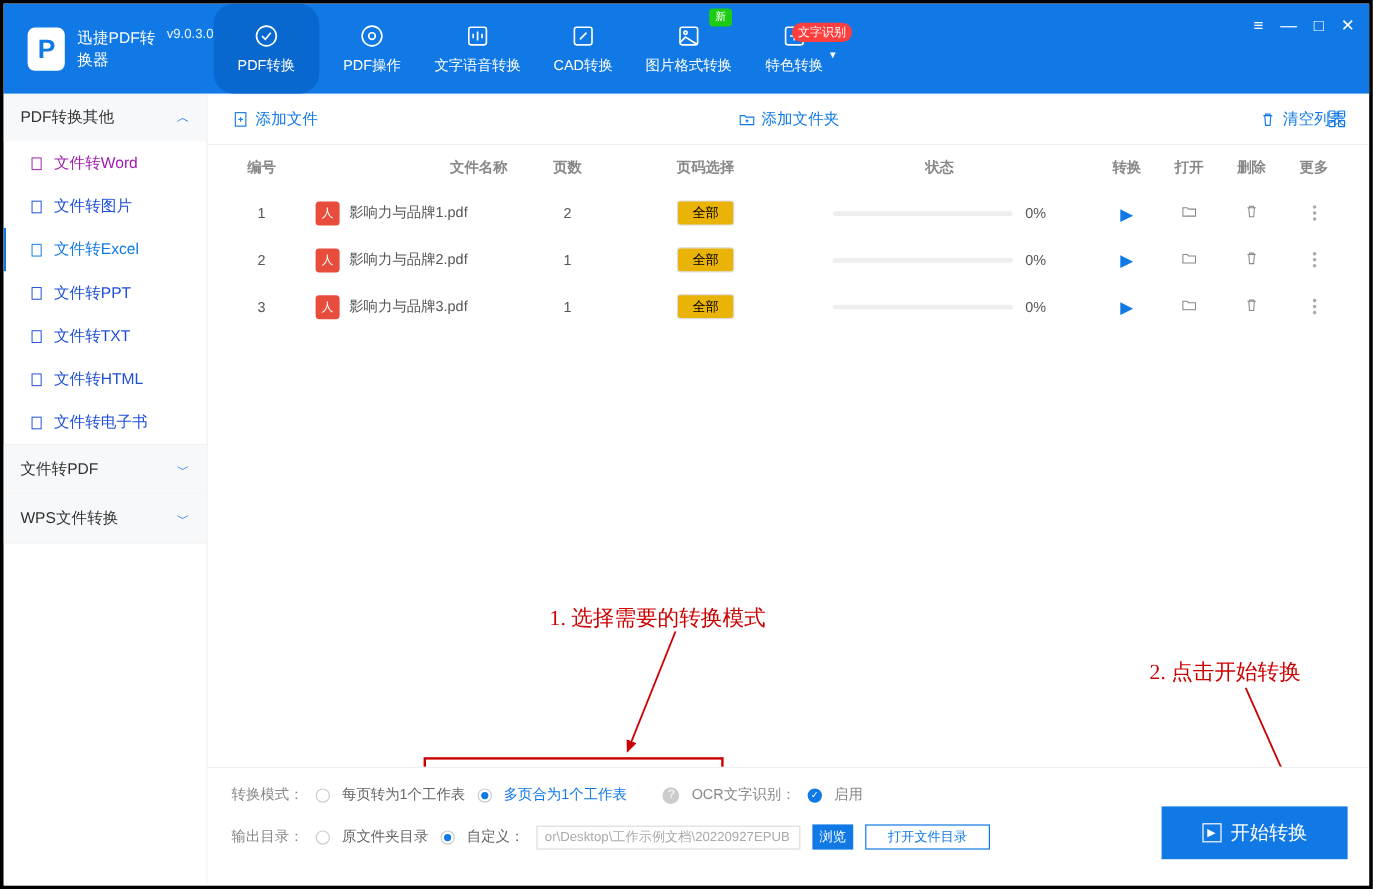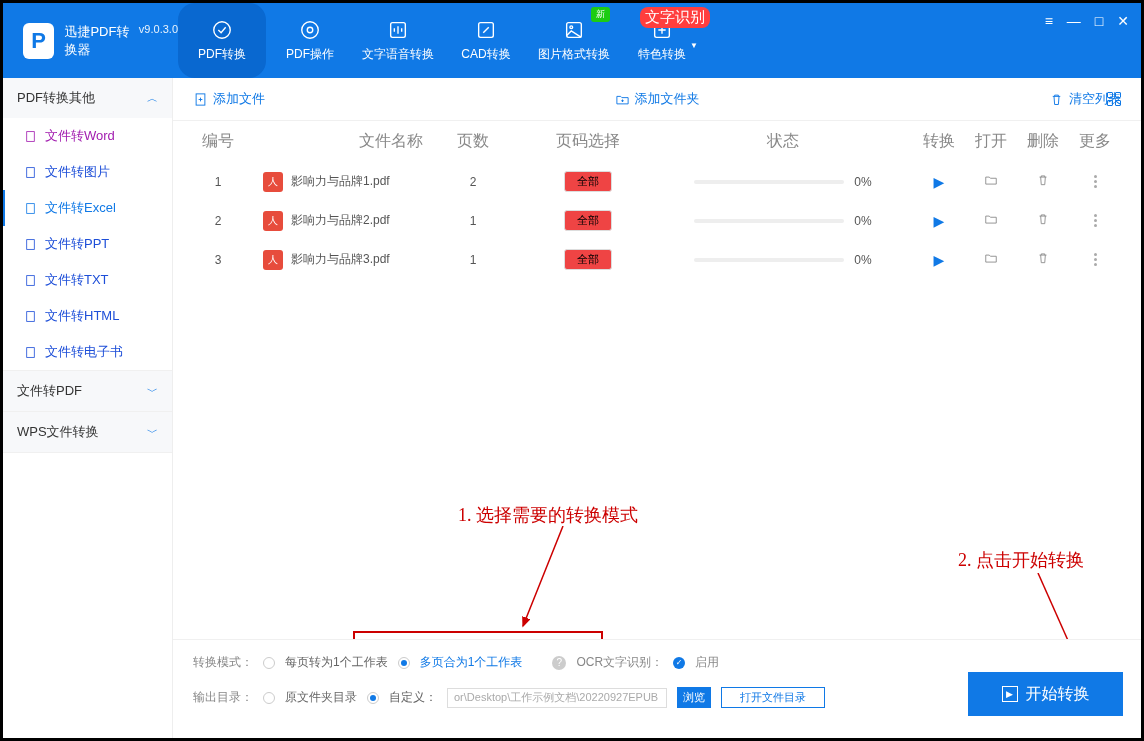--- a/index.html
+++ b/index.html
@@ -11,21 +11,21 @@
     .logo-text { display: flex; flex-direction: row; color: #fff; }
     .logo-title { font-size: 13px; }
     .logo-version { font-size: 11px; opacity: 0.9; }
     
     .nav-tabs { display: flex; height: 100%; }
     .nav-tab { width: 88px; display: flex; flex-direction: column; align-items: center; justify-content: center; color: #fff; font-size: 12px; cursor: pointer; position: relative; }
     .nav-tab.active { background: #0968d0; border-radius: 17px; }
     .nav-tab-icon { width: 24px; height: 24px; margin-bottom: 4px; display: flex; align-items: center; justify-content: center; }
     .nav-tab-icon svg { width: 22px; height: 22px; stroke: #fff; fill: none; stroke-width: 1.5; }
     .badge-new { position: absolute; top: 4px; right: 8px; background: #1dcc12; color: #fff; font-size: 9px; padding: 1px 5px; border-radius: 3px; }
-    .badge-text { position: absolute; top: 4px; right: -4px; background: #ff3e3e; color: #fff; font-size: 15px; padding: 1px 5px; border-radius: 8px; }
+    .badge-text { position: absolute; top: 16px; right: -4px; background: #ff3e3e; color: #fff; font-size: 10px; padding: 1px 5px; border-radius: 8px; }
     .dropdown-arrow { position: absolute; right: 8px; top: 50%; font-size: 8px; }
     
     .window-controls { position: absolute; right: 12px; top: 10px; display: flex; gap: 14px; color: #fff; font-size: 14px; }
     .window-controls span { cursor: pointer; }
     
     .main-area { display: flex; height: calc(100% - 75px); }
     
     .sidebar { width: 175px; background: #fff; border-right: 1px solid #eee; }
     .sidebar-section { border-bottom: 1px solid #f0f0f0; }
     .sidebar-header { display: flex; justify-content: space-between; align-items: center; padding: 11px 14px; font-size: 13px; color: #333; cursor: pointer; background: #f7f8fa; }
@@ -37,32 +37,32 @@
     .sidebar-item-icon svg { width: 13px; height: 13px; stroke: currentColor; fill: none; stroke-width: 1.5; }
     
     .content { flex: 1; display: flex; flex-direction: column; position: relative; }
     
     .toolbar { display: flex; align-items: center; padding: 12px 20px; gap: 24px; border-bottom: 1px solid #f0f0f0; position: relative; justify-content: space-between; }
     .tool-btn { display: flex; align-items: center; gap: 5px; font-size: 13px; color: #1079e6; cursor: pointer; }
     .tool-btn svg { width: 15px; height: 15px; stroke: #1079e6; fill: none; stroke-width: 1.5; }
     .grid-icon { position: absolute; right: 20px; top: 14px; display: grid; grid-template-columns: 6px 6px; gap: 2px; cursor: pointer; }
     .grid-icon span { width: 6px; height: 6px; border: 1px solid #1079e6; border-radius: 1px; }
     
-    .table-header { display: flex; padding: 10px 20px; font-size: 16px; color: #888; }
+    .table-header { display: flex; padding: 10px 20px; font-size: 12px; color: #888; font-weight: bold; }
     .col-index { width: 50px; text-align: center; }
     .col-name { width: 180px; text-align: right; }
     .col-pages { width: 100px; text-align: center; }
     .col-pagesel { width: 130px; text-align: center; }
     .col-status { width: 260px; text-align: center; }
     .col-act { width: 52px; text-align: center; }
     
     .table-row { display: flex; padding: 9px 20px; font-size: 12px; color: #555; align-items: center; }
     .file-icon { width: 20px; height: 20px; background: #e74c3c; border-radius: 3px; color: #fff; display: flex; align-items: center; justify-content: center; font-size: 10px; margin-right: 8px; }
     .col-name-cell { width: 180px; display: flex; align-items: center; justify-content: flex-start; padding-left: 20px; }
-    .page-sel-btn { border: 1px solid #ddd; border-radius: 3px; padding: 2px 12px; font-size: 11px; cursor: pointer; background: #ef4444; }
+    .page-sel-btn { border: 1px solid #ddd; border-radius: 3px; padding: 2px 12px; font-size: 11px; cursor: pointer; background: #eab308; }
     .status-cell { width: 260px; display: flex; align-items: center; justify-content: center; gap: 10px; }
     .progress-bar { width: 150px; height: 4px; background: #eee; border-radius: 2px; }
     .play-btn { color: #1079e6; cursor: pointer; font-size: 14px; }
     .act-icon { cursor: pointer; color: #888; }
     .act-icon svg { width: 14px; height: 14px; stroke: currentColor; fill: none; stroke-width: 1.5; }
     .dots { display: flex; flex-direction: column; gap: 2px; align-items: center; }
     .dots i { width: 3px; height: 3px; background: #aaa; border-radius: 50%; }
     
     .annotation { position: absolute; color: #c00; font-size: 18px; font-family: "SimSun", serif; }
     .annot1 { top: 425px; left: 285px; }

